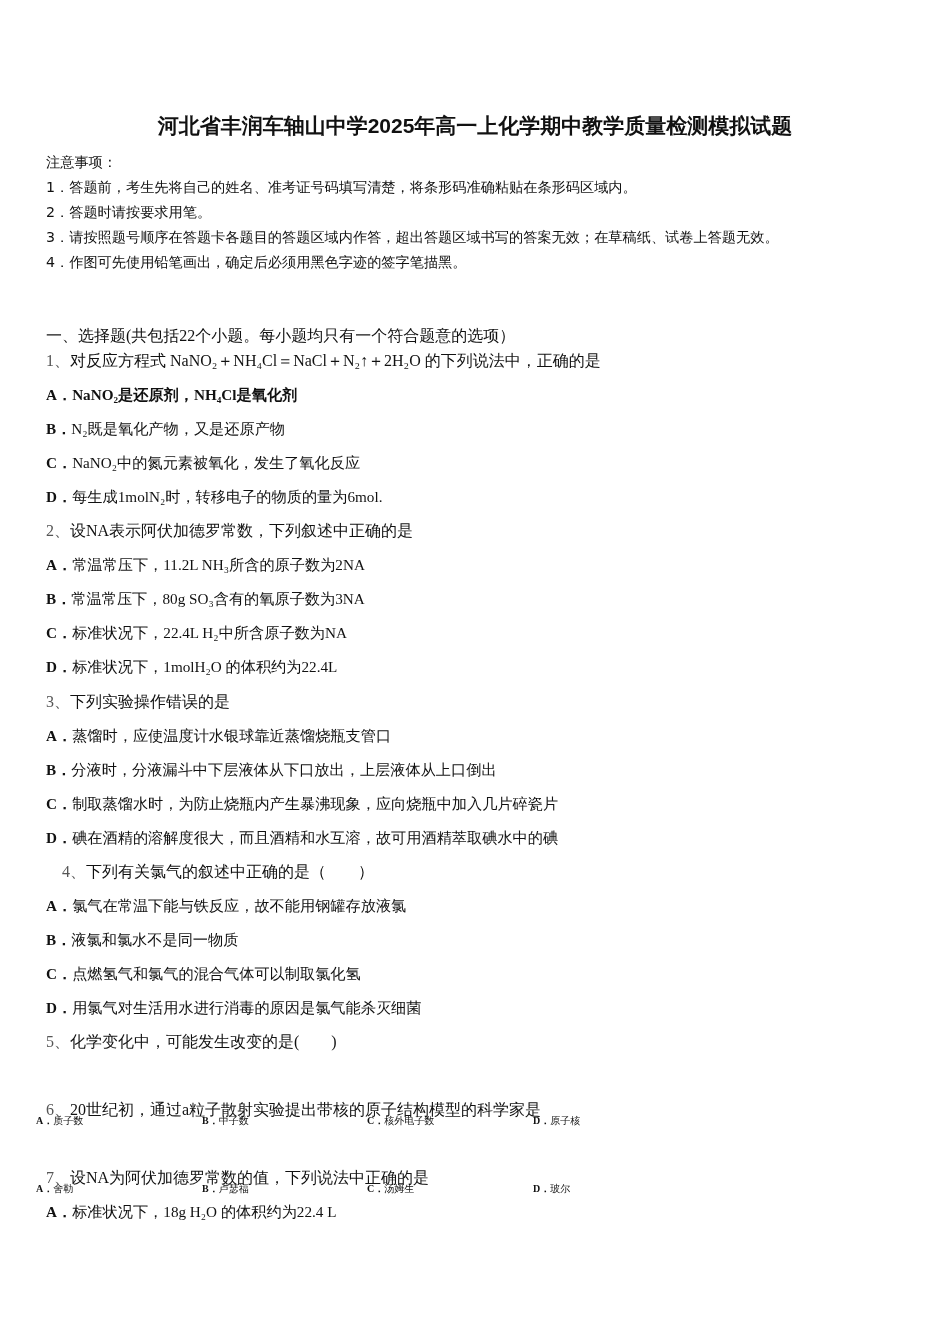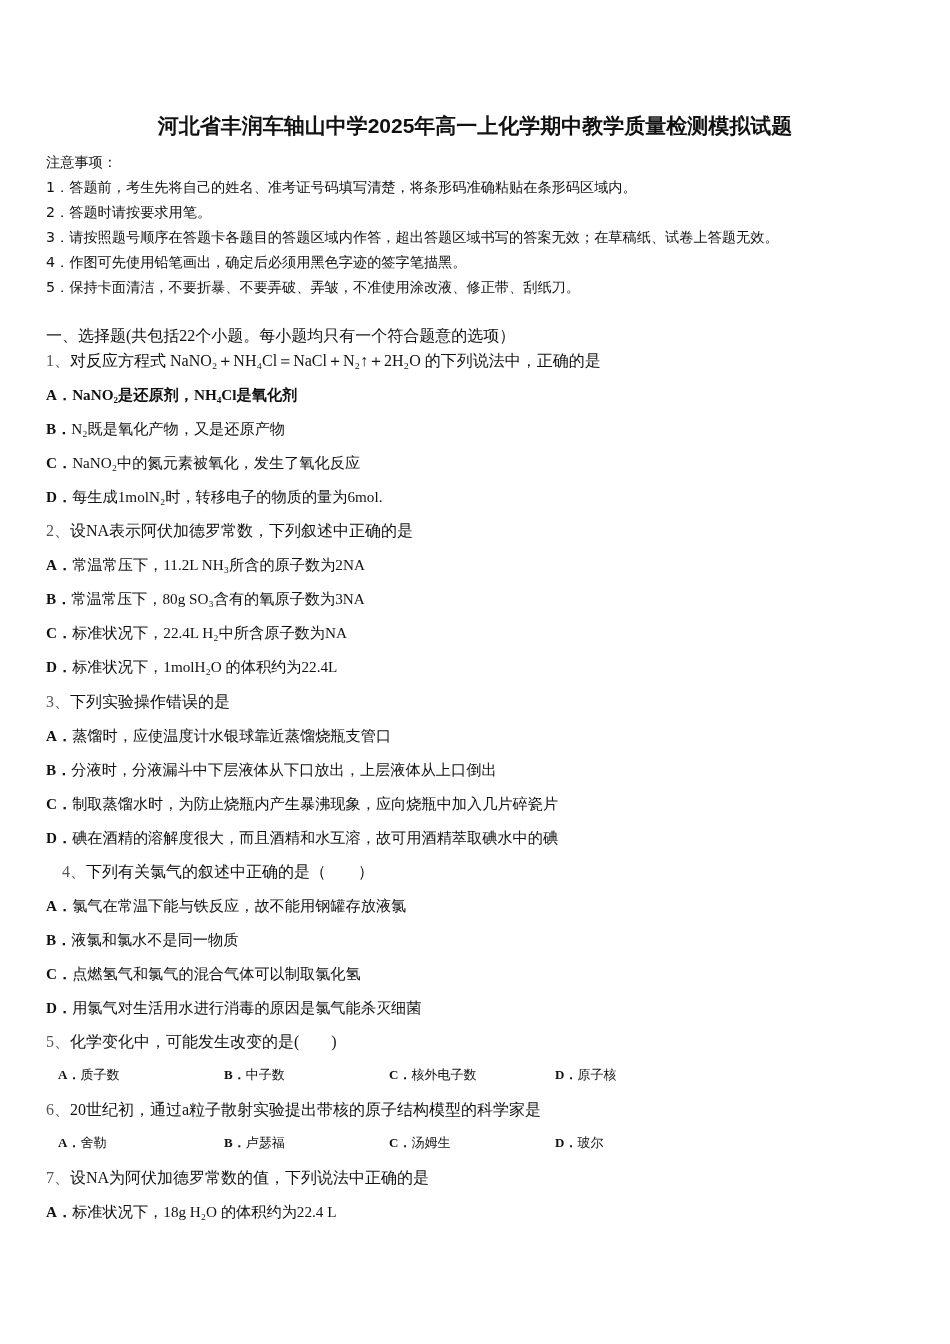--- a/index.html
+++ b/index.html
@@ -9,36 +9,35 @@
   .title { position: absolute; left: 0; top: 112px; width: 950px; text-align: center;
            font-family: "Liberation Sans", "DejaVu Sans", sans-serif; font-weight: bold;
            font-size: 21px; letter-spacing: 0px; color: #111; }
   .line { position: absolute; left: 46px; font-size: 15px; line-height: 20px; white-space: nowrap; }
   .notice { font-family: "DejaVu Sans", sans-serif; font-size: 14.2px; }
   .q { font-size: 16px; }
   .q .num { color: #555; font-weight: normal; }
   .opt { font-size: 15.2px; }
   .opt .lbl { font-weight: bold; }
   .b { font-weight: bold; text-align: center; }
-  .row4 { position: absolute; left: 58px; font-size: 13px; }
+  .row4 { position: absolute; left: 36px; font-size: 10px; margin-top: 48px; }
   .row4 span.col { position: absolute; white-space: nowrap; }
 </style>
 </head>
 <body>
 
 <div class="page">
 
   <div class="title">河北省丰润车轴山中学2025年高一上化学期中教学质量检测模拟试题</div>
 
   <div class="line notice" style="top:152px;">注意事项：</div>
   <div class="line notice" style="top:177px;">1．答题前，考生先将自己的姓名、准考证号码填写清楚，将条形码准确粘贴在条形码区域内。</div>
   <div class="line notice" style="top:202px;">2．答题时请按要求用笔。</div>
   <div class="line notice" style="top:227px;">3．请按照题号顺序在答题卡各题目的答题区域内作答，超出答题区域书写的答案无效；在草稿纸、试卷上答题无效。</div>
   <div class="line notice" style="top:252px;">4．作图可先使用铅笔画出，确定后必须用黑色字迹的签字笔描黑。</div>
-  <div class="line notice" style="top:277px;">5．保持卡面清洁，不要折暴、不要弄破、弄皱，不准使用涂改液、修正带、刮纸刀。</div>
 
   <div class="line q" style="top:326px;">一、选择题(共包括22个小题。每小题均只有一个符合题意的选项）</div>
 
   <div class="line q" style="top:351px;">
     <span class="num">1、</span><span>对反应方程式 NaNO₂＋NH₄Cl＝NaCl＋N₂↑＋2H₂O 的下列说法中，正确的是</span>
   </div>
   <div class="line opt" style="top:385px;">
     <span class="lbl">A．</span><span class="b">NaNO₂是还原剂，NH₄Cl是氧化剂</span>
   </div>
   <div class="line opt" style="top:419px;">

